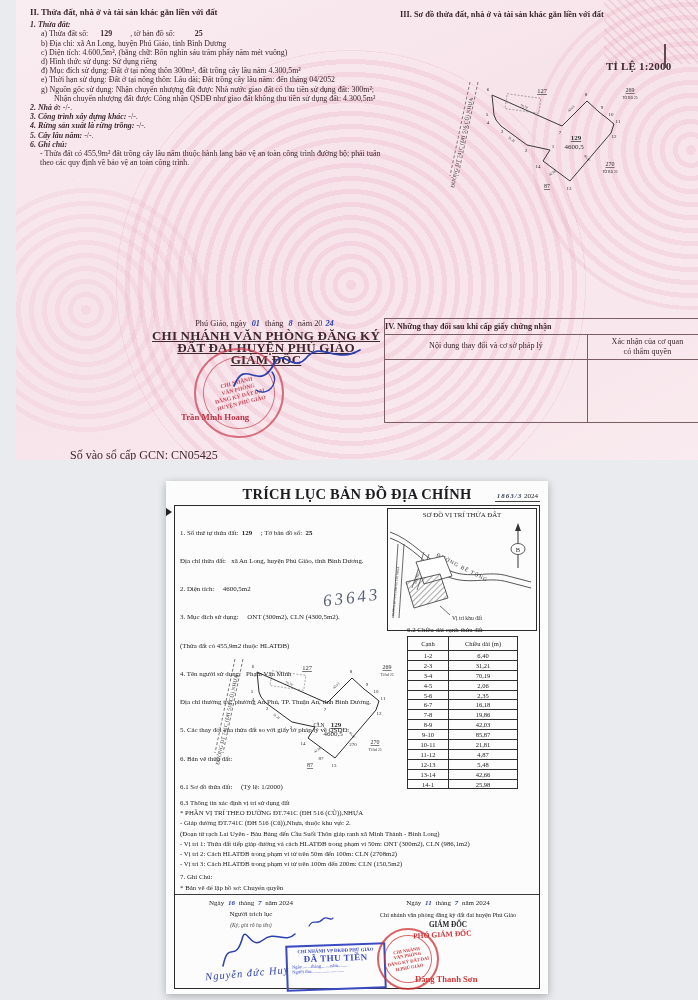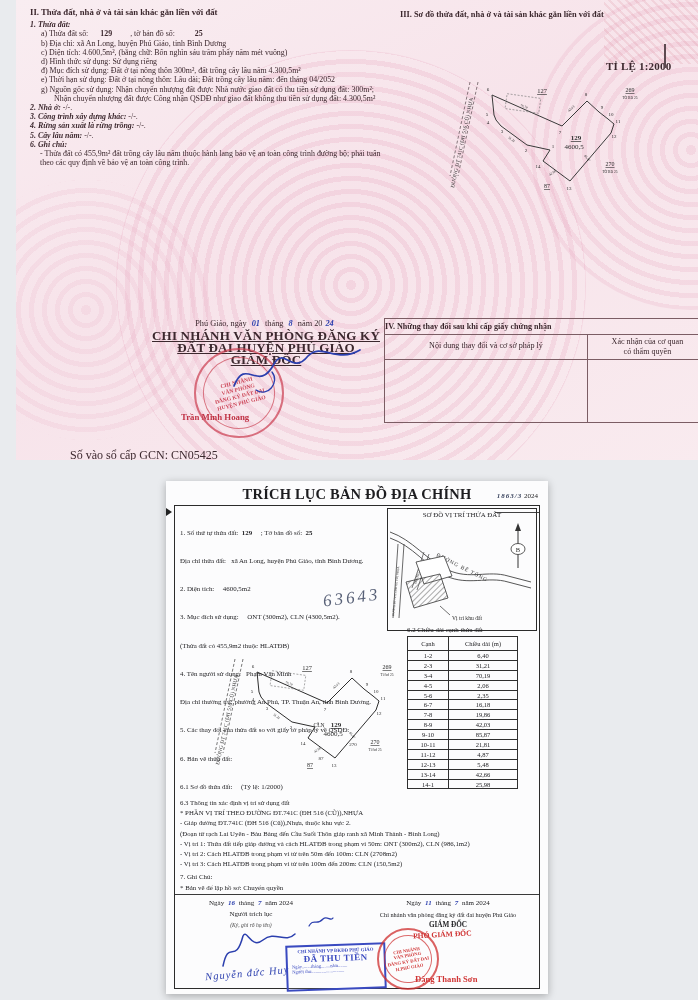--- a/index.html
+++ b/index.html
@@ -55,21 +55,21 @@
   .sec4 .hr .c1{padding:6px 4px;text-align:center;}
   .sec4 .hr .c2{padding:2px 2px;text-align:center;line-height:10px;}
   .sec4 .br{height:62px;}
   .gcn{position:absolute;left:14px;top:448px;font-size:12px;padding-left:40px;}
 
   
   .paper{position:absolute;left:166px;top:481px;width:382px;height:513px;background:#fcfcfd;
          box-shadow:0 2px 8px rgba(0,0,0,.28);color:#1d1d20;}
   .paper-title{position:absolute;left:0;top:5px;width:100%;text-align:center;font-size:14.5px;
          font-weight:bold;letter-spacing:.2px;}
-  .ref{position:absolute;right:8px;top:11px;font-size:7px;border-bottom:1px solid #444;padding:0 2px 12px 2px;}
+  .ref{position:absolute;right:8px;top:11px;font-size:7px;border-bottom:1px solid #444;padding:0 2px 1px 2px;}
   .ref .hand2{color:#3c4660;font-style:italic;font-weight:bold;letter-spacing:1px;}
   .edge-marker{position:absolute;left:0px;top:27px;width:0;height:0;
          border-top:4px solid transparent;border-bottom:4px solid transparent;border-left:6px solid #222;}
   .frame{position:absolute;left:8px;top:24px;width:364px;height:482px;border:1.5px solid #2b2b2b;}
 
   .info{position:absolute;left:5px;top:3px;width:216px;font-size:6.9px;line-height:9.4px;white-space:pre-wrap;}
   .locbox{position:absolute;left:212px;top:2px;width:148px;height:121px;border:1px solid #2b2b2b;}
   .locbox .lt{text-align:center;font-size:6.9px;margin-top:2px;}
   .hand63{position:absolute;left:148px;top:82px;font-size:17px;color:#3c4660;font-style:italic;
           letter-spacing:3px;transform:rotate(-7deg);opacity:.85;}

